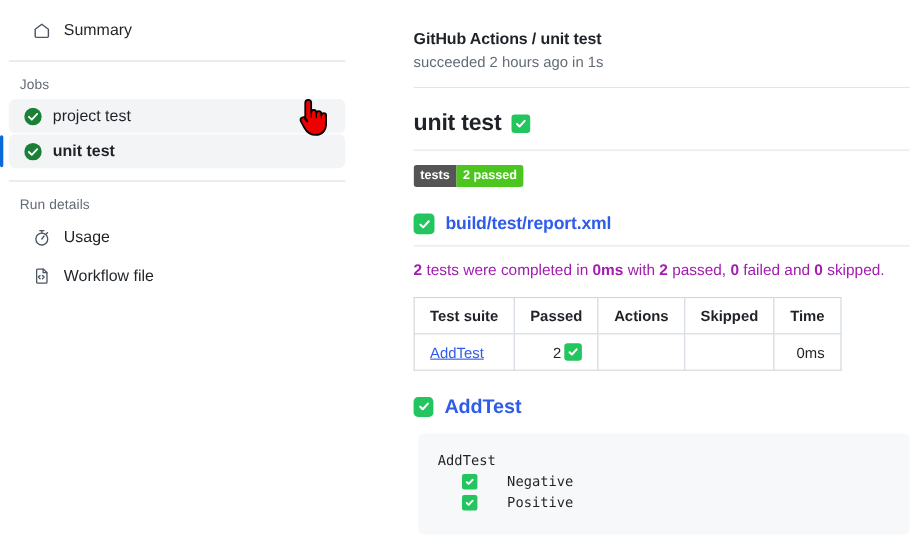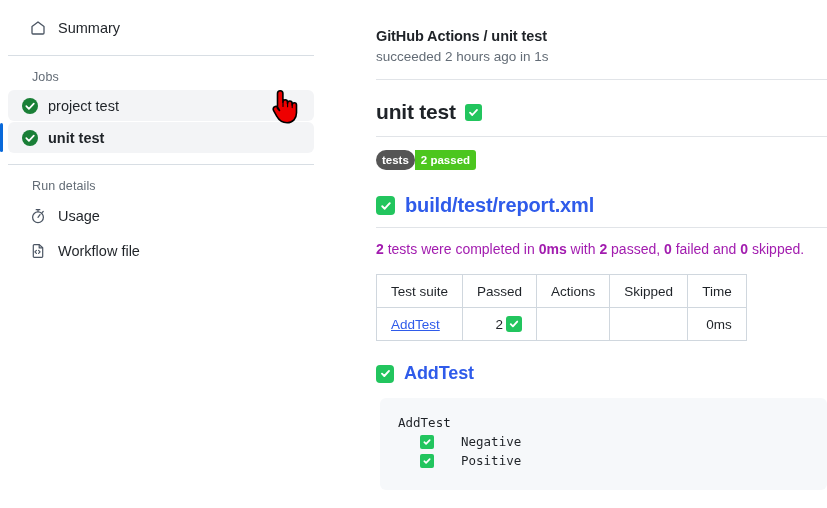--- a/index.html
+++ b/index.html
@@ -54,21 +54,21 @@
 
   .divider {
     height: 1px;
     background: #d8dee4;
     margin: 11px 16px 0 8px;
   }
 
   .section-label {
     font-size: 12.5px;
     color: #636c76;
-    padding: 0 0 0 32px;
+    padding: 0 0 0 18px;
     margin-top: 14px;
     margin-bottom: 6px;
     letter-spacing: 0.1px;
   }
 
   .job-row {
     display: flex;
     align-items: center;
     gap: 10px;
     height: 31px;
@@ -168,37 +168,36 @@
     border-radius: 3px;
     overflow: hidden;
     font-size: 11.5px;
     font-weight: 700;
     line-height: 20px;
   }
   #badge .b-left {
     background: #555555;
     color: #ffffff;
     padding: 0 6px;
-    border-radius: 10px;
   }
   #badge .b-right {
     background: #4cc61e;
     color: #ffffff;
     padding: 0 6px;
   }
 
   #report-head {
     display: flex;
     align-items: center;
     gap: 10px;
     margin-top: 24px;
   }
   #report-head .cbox { width: 19px; height: 19px; border-radius: 4px; }
   #report-link {
-    font-size: 20px;
+    font-size: 16px;
     font-weight: 600;
     color: #2f5bea;
     letter-spacing: -0.15px;
     text-decoration: none;
     cursor: pointer;
   }
 
   #summary-sentence {
     margin-top: 13px;
     font-size: 14px;
@@ -211,21 +210,21 @@
     margin-top: 17px;
     font-size: 13.5px;
   }
   #results-table th,
   #results-table td {
     border: 1px solid #d0d7de;
     padding: 6px 14px;
     height: 20px;
   }
   #results-table th {
-    font-weight: 400;
+    font-weight: 700;
     color: #1f2328;
     text-align: center;
     border-radius: 12px;
   }
   #results-table td { text-align: center; }
   #results-table td.suite { text-align: left; }
   #results-table td.num {
     text-align: right;
     white-space: nowrap;
   }

